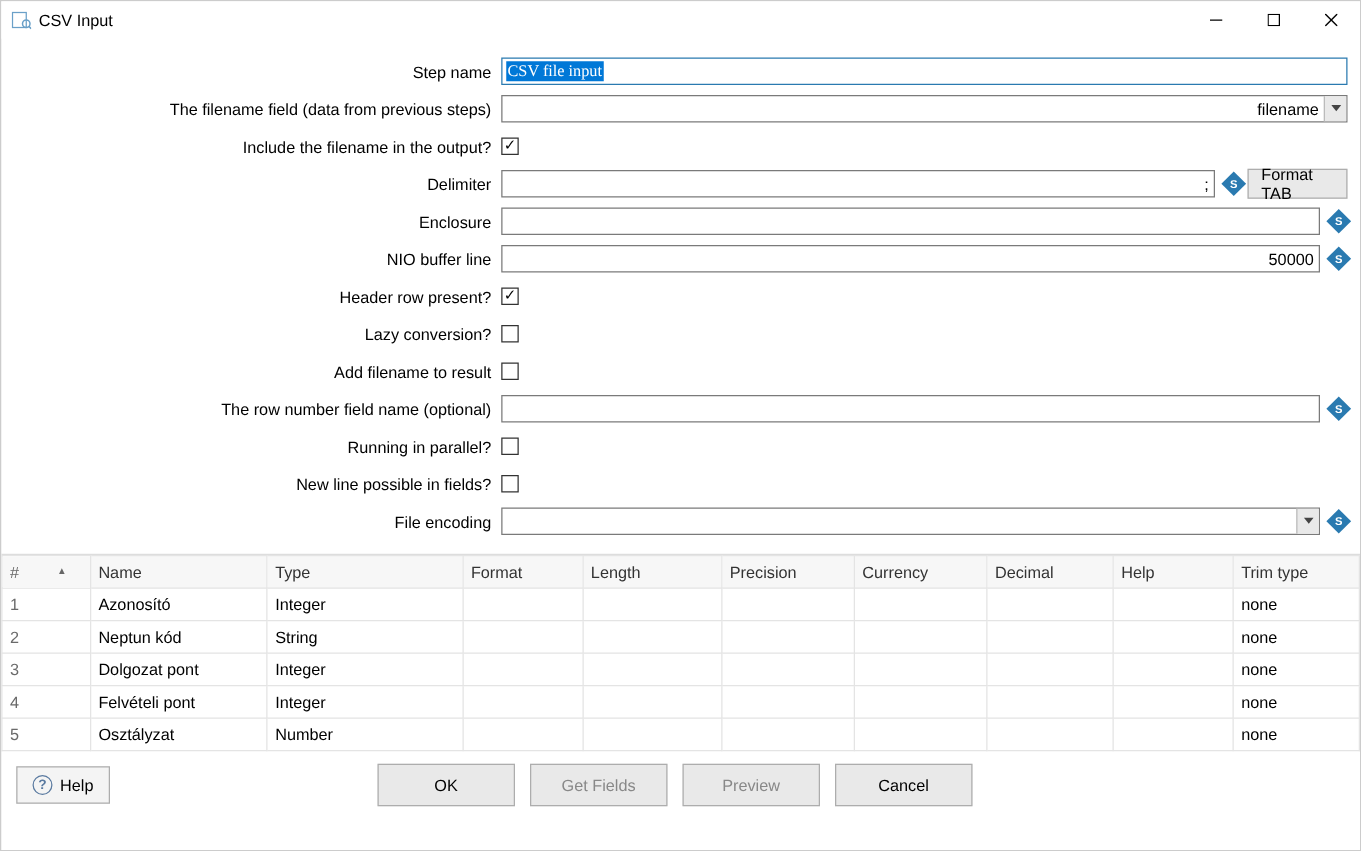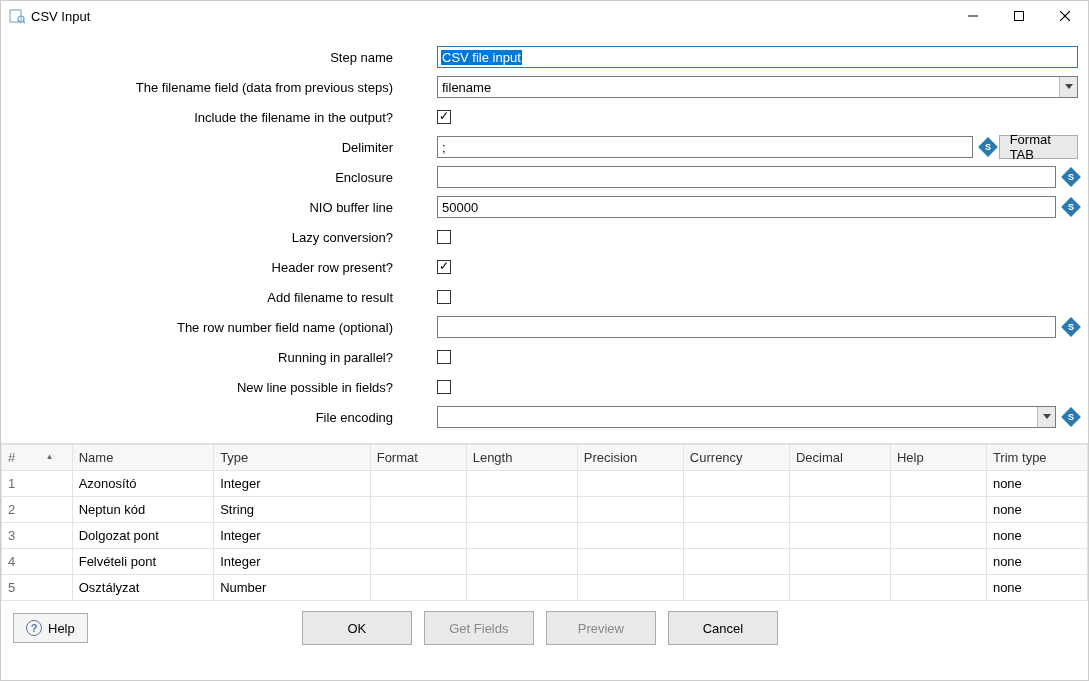--- a/index.html
+++ b/index.html
@@ -31,45 +31,46 @@
     width:16px; height:16px; margin-right:6px;
     display:inline-flex; align-items:center; justify-content:center;
   }
   .app-icon svg { width:16px; height:16px; }
 
   .form-area { padding: 14px 10px 4px 10px; }
   .form-row {
     display:flex; align-items:center;
     margin-bottom:6px;
     min-height:24px;
-    gap:36px;
   }
   .form-label {
     width: 390px;
     text-align:right;
     padding-right:8px;
     font-size:13px;
   }
   .form-field {
     flex:1 1 auto;
     display:flex; align-items:center;
     gap:4px;
   }
   input[type="text"].txt, .combo {
     width:100%;
     height:22px;
     border:1px solid #7a7a7a;
     padding:1px 4px;
     font-family:inherit;
     font-size:13px;
     background:#fff;
+    text-align:right;
   }
   .sel-highlight {
     background:#0078d7; color:#fff;
     padding:0 1px;
+    font-family:Liberation Serif, serif;
   }
   .combo-wrap { position:relative; flex:1 1 auto; }
   .combo { padding-right:22px; }
   .combo-btn {
     position:absolute; right:1px; top:1px;
     width:18px; height:20px;
     background:#e9e9e9;
     border-left:1px solid #bbb;
     display:flex; align-items:center; justify-content:center;
     font-size:10px; color:#333;
@@ -261,30 +262,30 @@
     <div class="form-label">NIO buffer line</div>
     <div class="form-field">
       <input type="text" class="txt" value="50000" style="">
       <span class="diamond">
           <span>S</span>
         </span>
     </div>
   </div>
 
   <div class="form-row">
+    <div class="form-label">Header row present?</div>
+    <div class="form-field">
+        <span class="chk checked"></span>
+      </div>
+  </div>
+
+  <div class="form-row">
     <div class="form-label">Lazy conversion?</div>
     <div class="form-field">
         <span class="chk"></span>
-      </div>
-  </div>
-
-  <div class="form-row">
-    <div class="form-label">Header row present?</div>
-    <div class="form-field">
-        <span class="chk checked"></span>
       </div>
   </div>
 
   <div class="form-row">
     <div class="form-label">Add filename to result</div>
     <div class="form-field">
         <span class="chk"></span>
       </div>
   </div>
 

